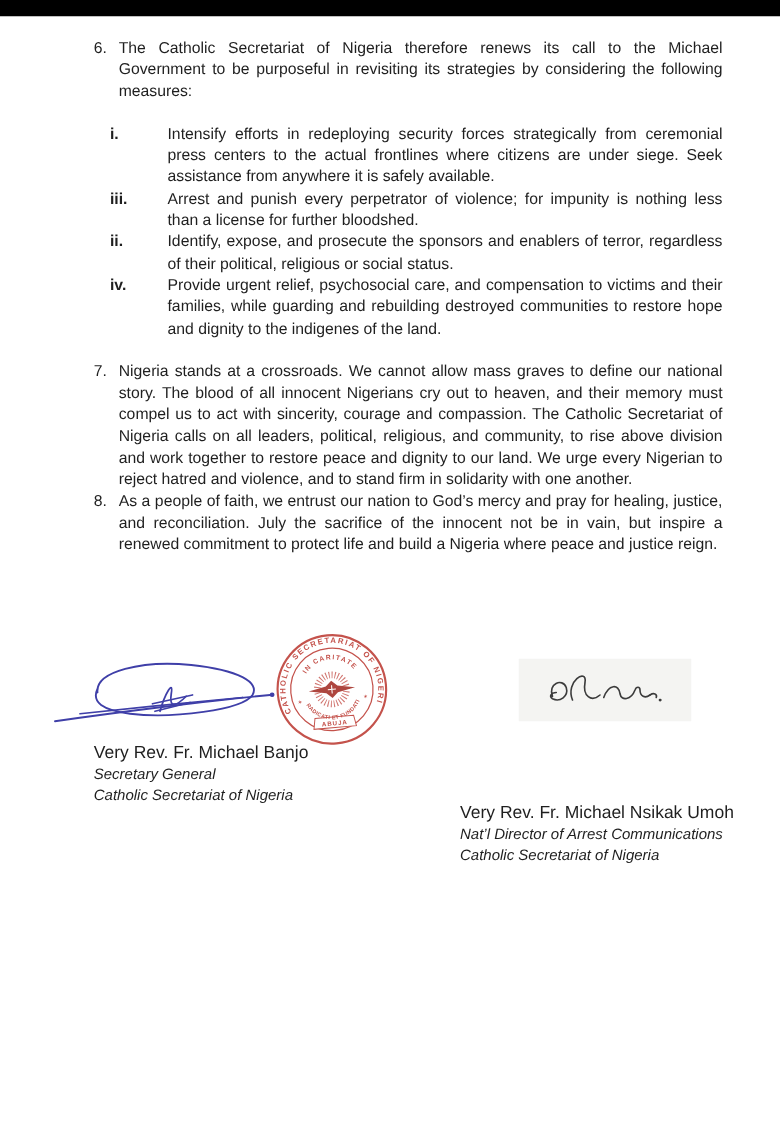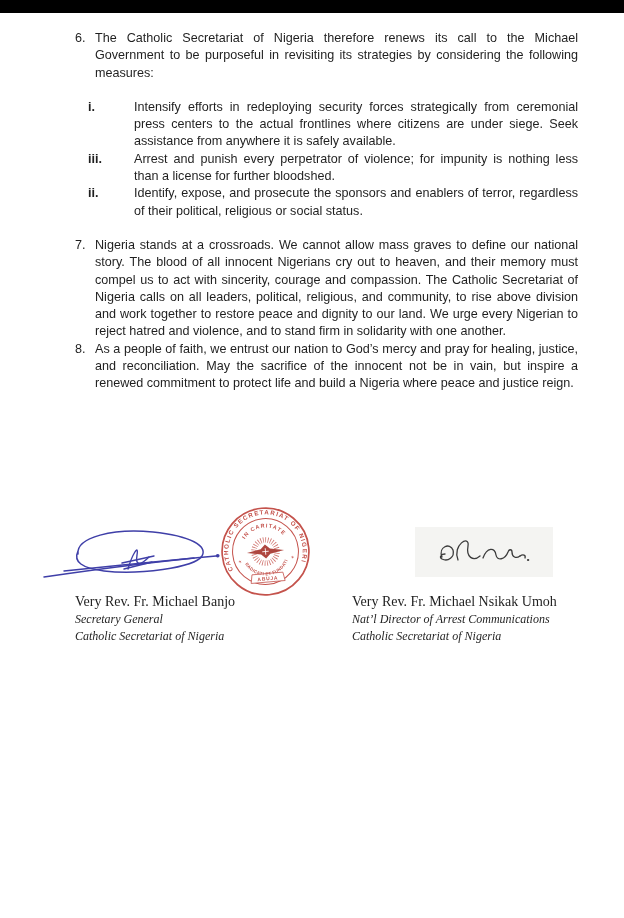--- a/index.html
+++ b/index.html
@@ -16,23 +16,23 @@
   .item{display:flex;}
   .item .num{width:20px;flex:0 0 20px;}
   .txt{flex:1 1 auto;text-align:justify;}
   .sublist{margin-top:17px;margin-bottom:17px;padding-left:13px;}
   .sub{display:flex;}
   .sub .marker{width:46px;flex:0 0 46px;font-weight:700;}
   .sig-blue{position:absolute;left:42px;top:524px;width:182px;height:60px;}
   .seal{position:absolute;left:219px;top:505px;width:93px;height:93px;transform:rotate(-5deg);opacity:.93;}
   .sigbox{position:absolute;left:415px;top:527px;width:138px;height:50px;background:#f4f4f2;}
   .sigbox svg{width:100%;height:100%;display:block;}
-  .nameblock{position:absolute;top:592px;white-space:nowrap;font-family:Liberation Serif, serif;}
+  .nameblock{position:absolute;top:592px;white-space:nowrap;}
   .nb-left{left:75px;}
-  .nb-right{left:352px;}
+  .nb-right{left:368px;margin-top:48px;}
   .nb-name{font-size:14px;line-height:19px;}
   .nb-role,.nb-org{font-style:italic;font-size:12px;line-height:17px;}
   svg text{font-family:"Liberation Sans",sans-serif;}
 </style>
 </head>
 <body>
 
 <div class="page">
 
   <div class="topbar"></div>
@@ -50,30 +50,34 @@
         <div class="txt">Intensify efforts in redeploying security forces strategically from ceremonial press centers to the actual frontlines where citizens are under siege. Seek assistance from anywhere it is safely available.</div>
       </div>
       <div class="sub">
         <div class="marker">iii.</div>
         <div class="txt">Arrest and punish every perpetrator of violence; for impunity is nothing less than a license for further bloodshed.</div>
       </div>
       <div class="sub">
         <div class="marker">ii.</div>
         <div class="txt">Identify, expose, and prosecute the sponsors and enablers of terror, regardless of their political, religious or social status.</div>
       </div>
+      <div class="sub">
+        <div class="marker">iv.</div>
+        <div class="txt">Provide urgent relief, psychosocial care, and compensation to victims and their families, while guarding and rebuilding destroyed communities to restore hope and dignity to the indigenes of the land.</div>
+      </div>
     </div>
 
     <div class="item">
       <div class="num">7.</div>
       <div class="txt">Nigeria stands at a crossroads. We cannot allow mass graves to define our national story. The blood of all innocent Nigerians cry out to heaven, and their memory must compel us to act with sincerity, courage and compassion. The Catholic Secretariat of Nigeria calls on all leaders, political, religious, and community, to rise above division and work together to restore peace and dignity to our land. We urge every Nigerian to reject hatred and violence, and to stand firm in solidarity with one another.</div>
     </div>
 
     <div class="item">
       <div class="num">8.</div>
-      <div class="txt">As a people of faith, we entrust our nation to God’s mercy and pray for healing, justice, and reconciliation. May the sacrifice of the innocent not be in vain, but inspire a renewed commitment to protect life and build a Nigeria where peace and justice reign.</div>
+      <div class="txt">As a people of faith, we entrust our nation to God’s mercy and pray for healing, justice, and reconciliation. July the sacrifice of the innocent not be in vain, but inspire a renewed commitment to protect life and build a Nigeria where peace and justice reign.</div>
     </div>
 
   </div>
 
   <svg class="sig-blue" viewBox="0 0 182 60" aria-hidden="true">
     <g fill="none" stroke-linecap="round" stroke-linejoin="round" stroke="#3f3fa8">
       <path stroke-width="1.5" d="M 36,30 C 34,13 72,4 111,8 C 149,12 166,22 160,32 C 152,44 96,51 62,47 C 40,44 31,38 36,27"></path>
       <path stroke-width="1.5" d="M 2,53 C 50,46 130,36 174,32"></path>
       <path stroke-width="1.4" d="M 22,47 C 60,43 120,37 152,34"></path>
       <path stroke-width="1.4" d="M 86,45 C 90,31 97,19 95,31 C 93,43 99,41 107,33"></path>

